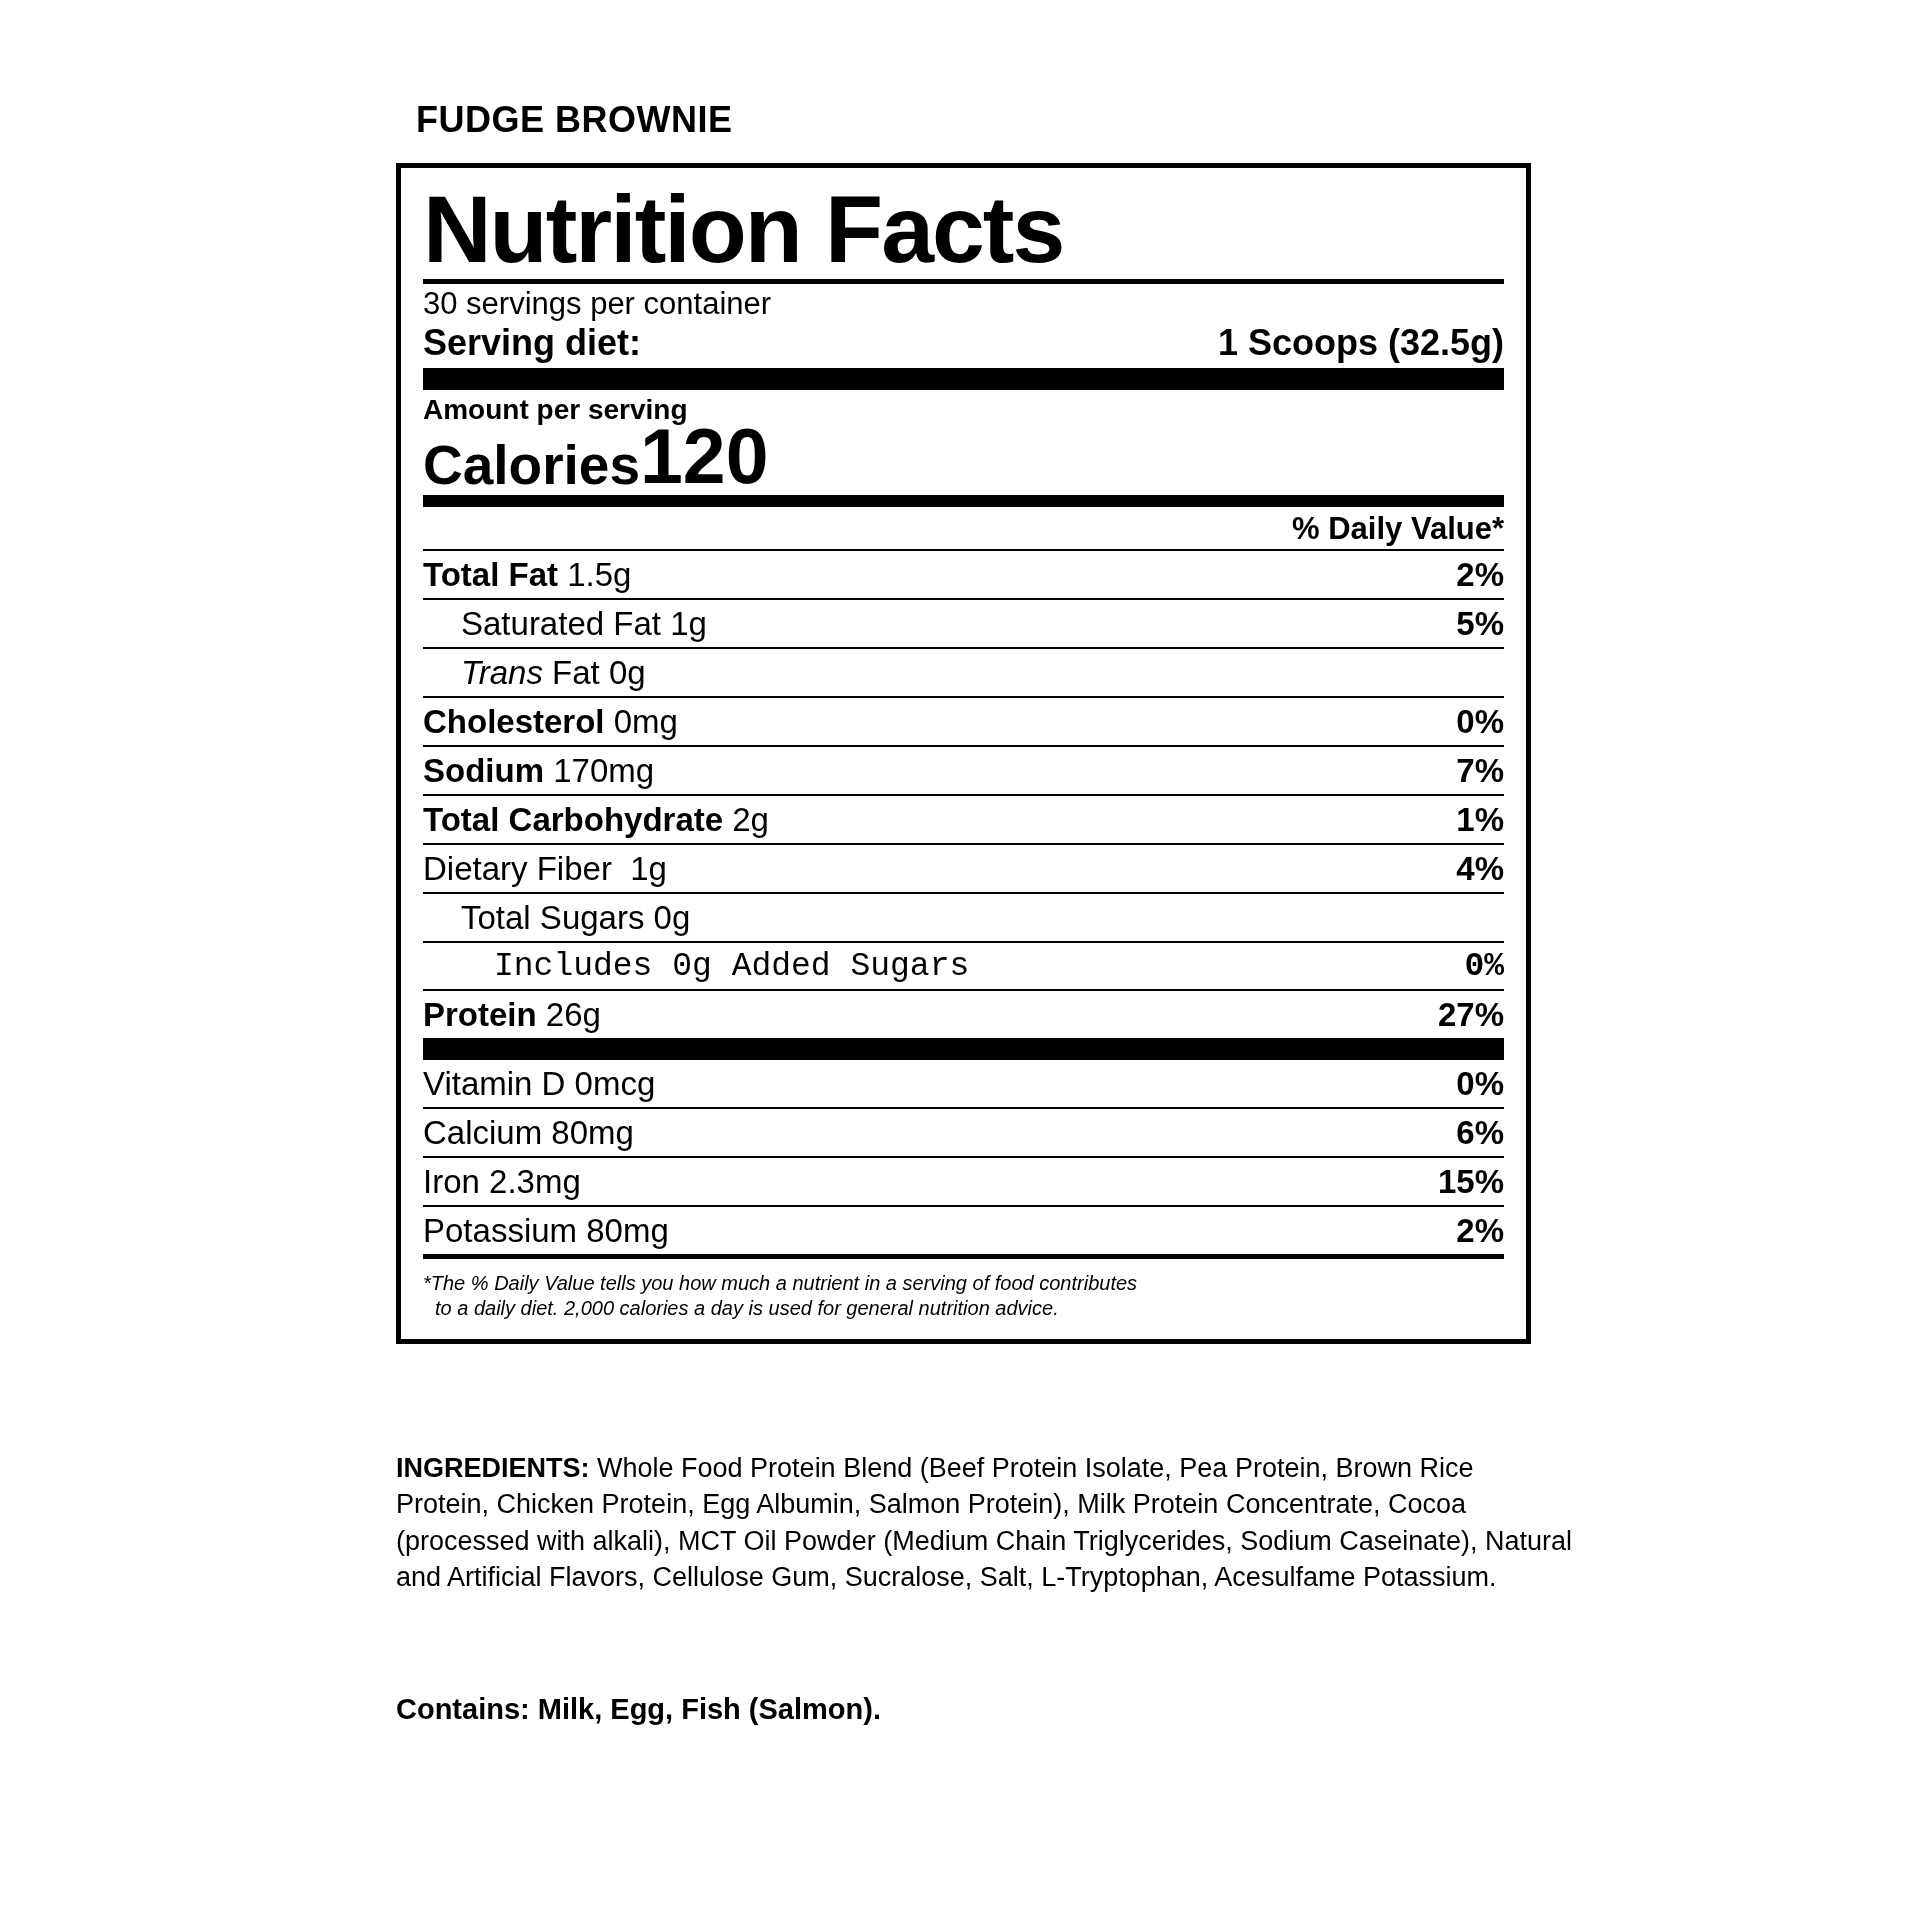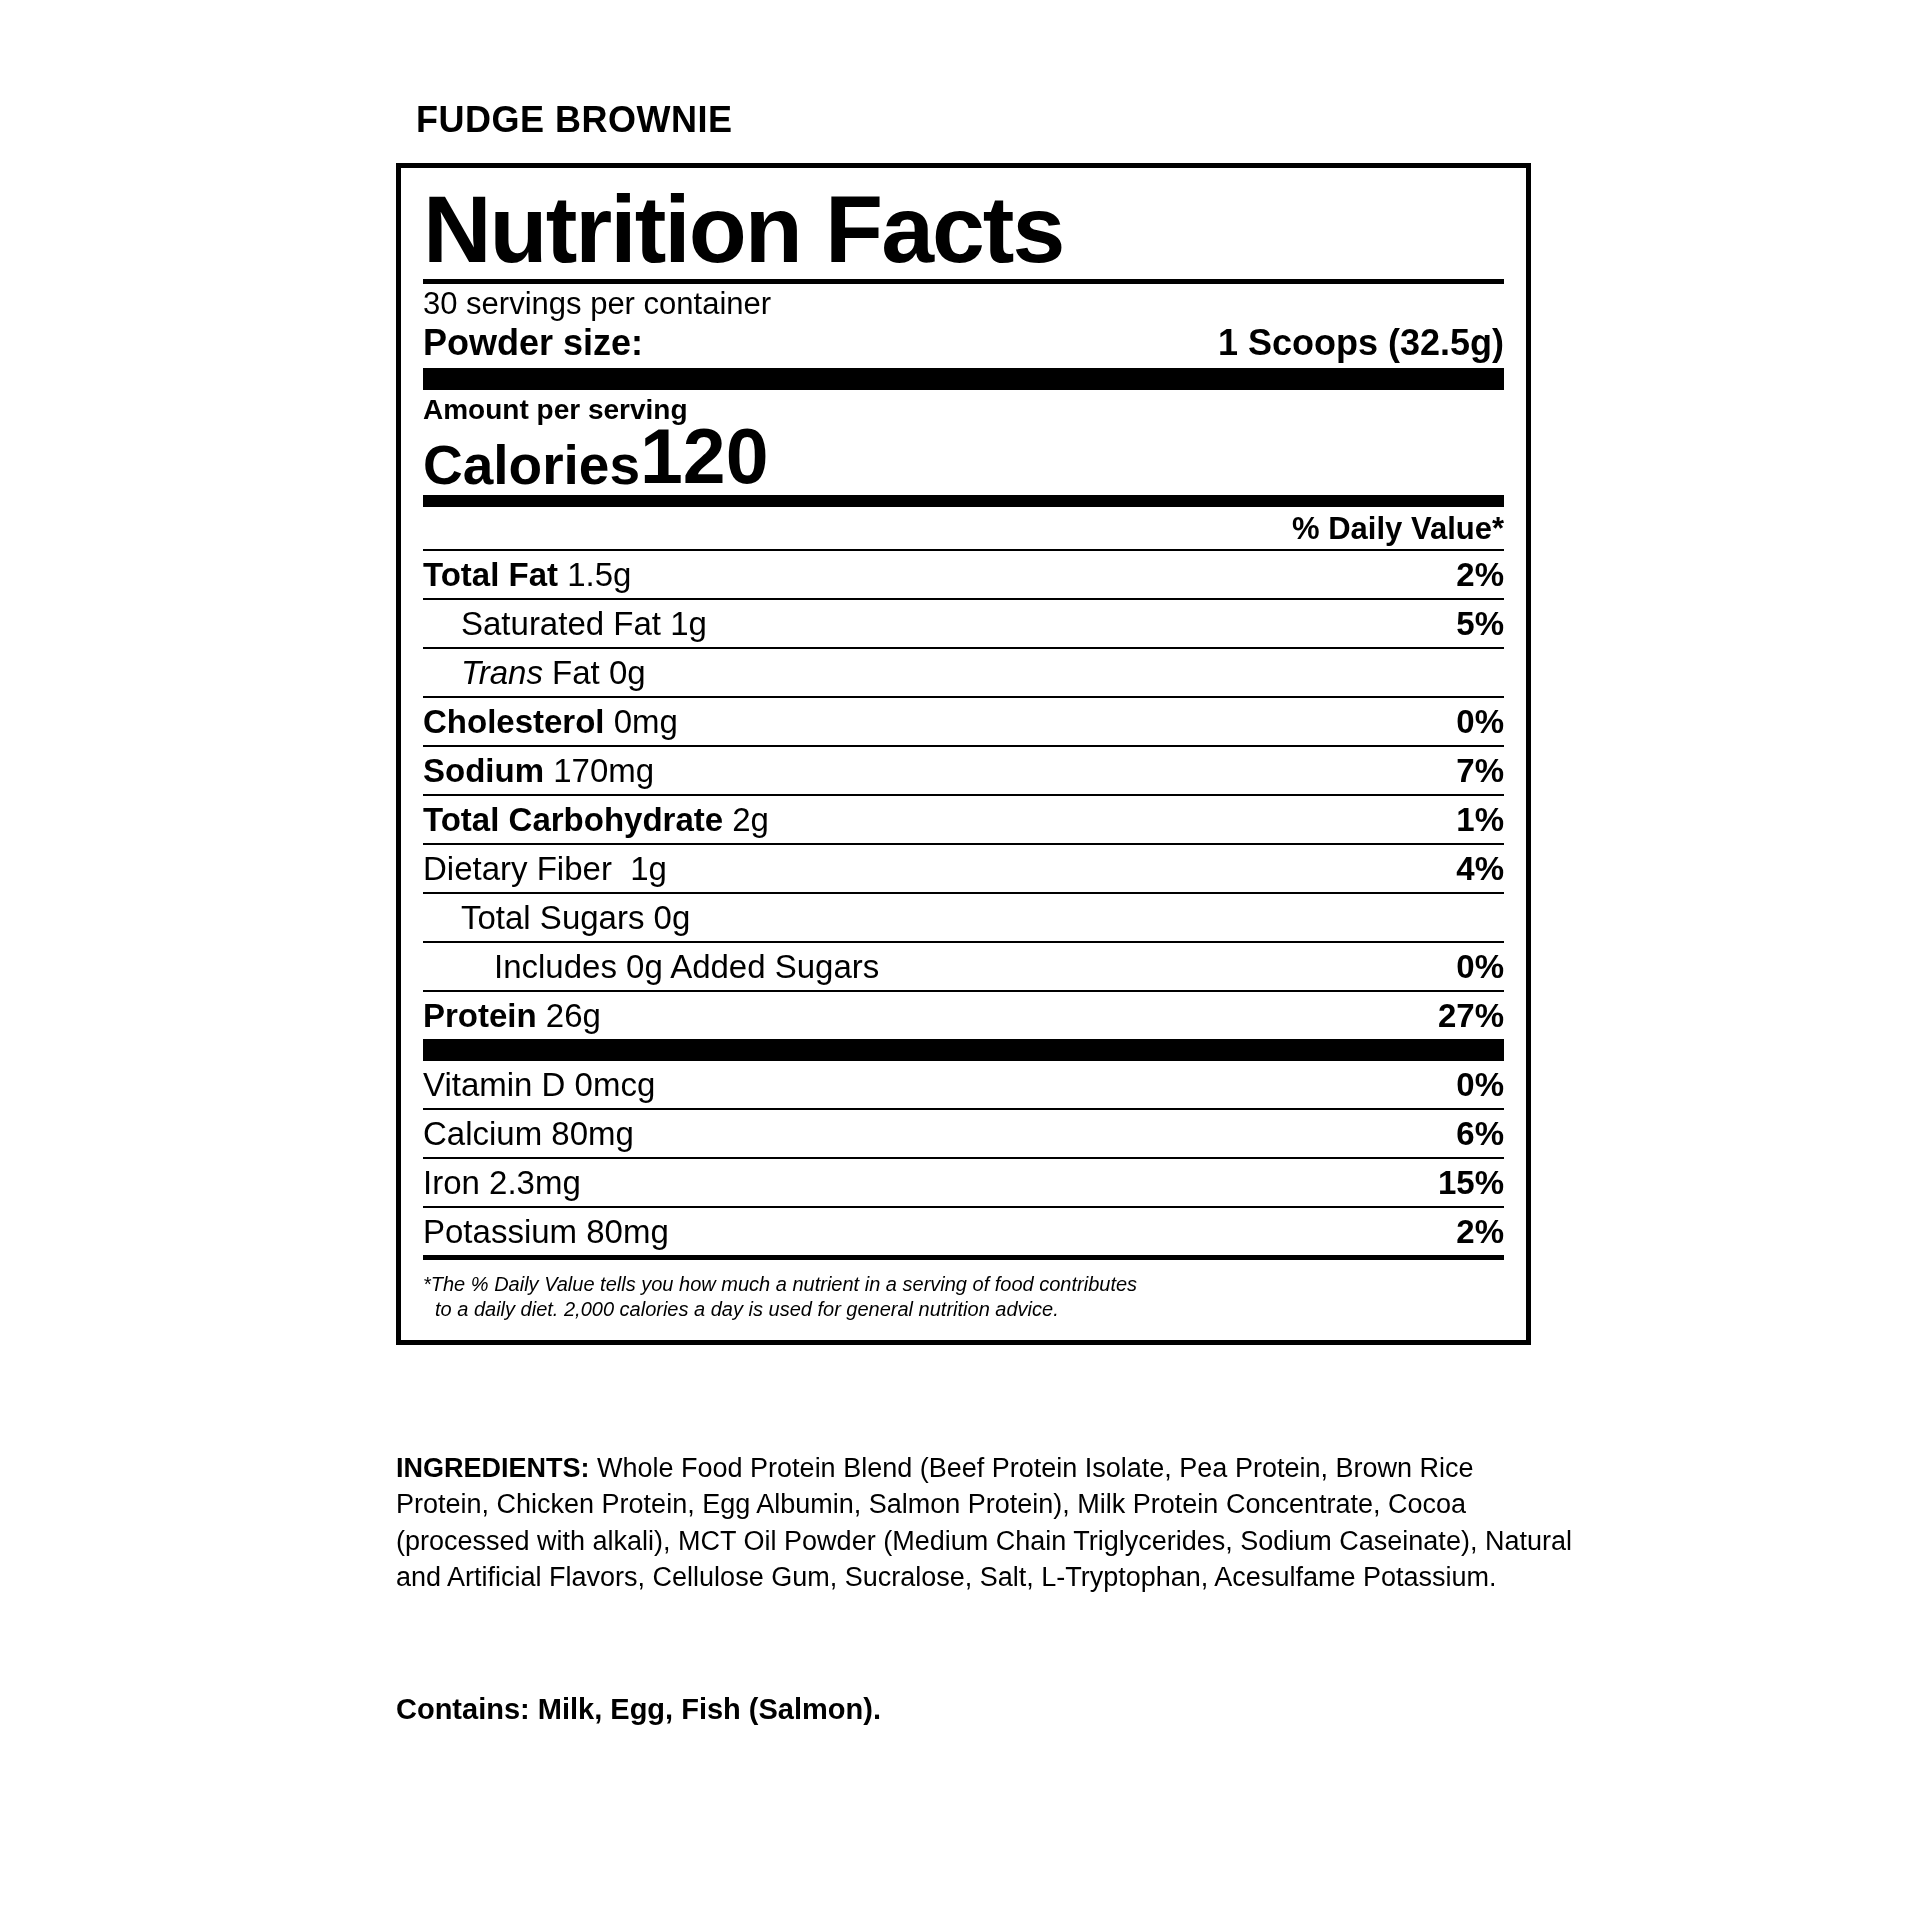--- a/index.html
+++ b/index.html
@@ -103,21 +103,21 @@
     justify-content: space-between;
     align-items: baseline;
     font-size: 33px;
     padding: 5px 0 4px 0;
   }
   .nut-row .left { white-space: nowrap; }
   .nut-row .right { font-weight: bold; white-space: nowrap; }
   .bold { font-weight: bold; }
   .ital { font-style: italic; }
   .indent1 { padding-left: 38px; }
-  .indent2 { padding-left: 71px; }
+  .indent2 { padding-left: 71px; font-family: Liberation Mono, monospace; }
 
   .footnote {
     font-size: 20px;
     line-height: 1.25;
     padding-top: 12px;
     font-style: italic;
   }
   .footnote .l2 { padding-left: 12px; }
 
   .ingredients {
@@ -147,21 +147,21 @@
   <div class="flavor-title">FUDGE BROWNIE</div>
 
   <div class="nf-panel">
 
     <div class="nf-title">Nutrition Facts</div>
     <div class="rule-med"></div>
 
     <div class="servings">30 servings per container</div>
 
     <div class="serving-row">
-      <span>Powder size:</span>
+      <span>Serving diet:</span>
       <span>1 Scoops (32.5g)</span>
     </div>
 
     <div class="rule-thick"></div>
 
     <div class="amount-label">Amount per serving</div>
 
     <div class="cal-row">
       <span class="cal-word">Calories</span>
       <span class="cal-num">120</span>

